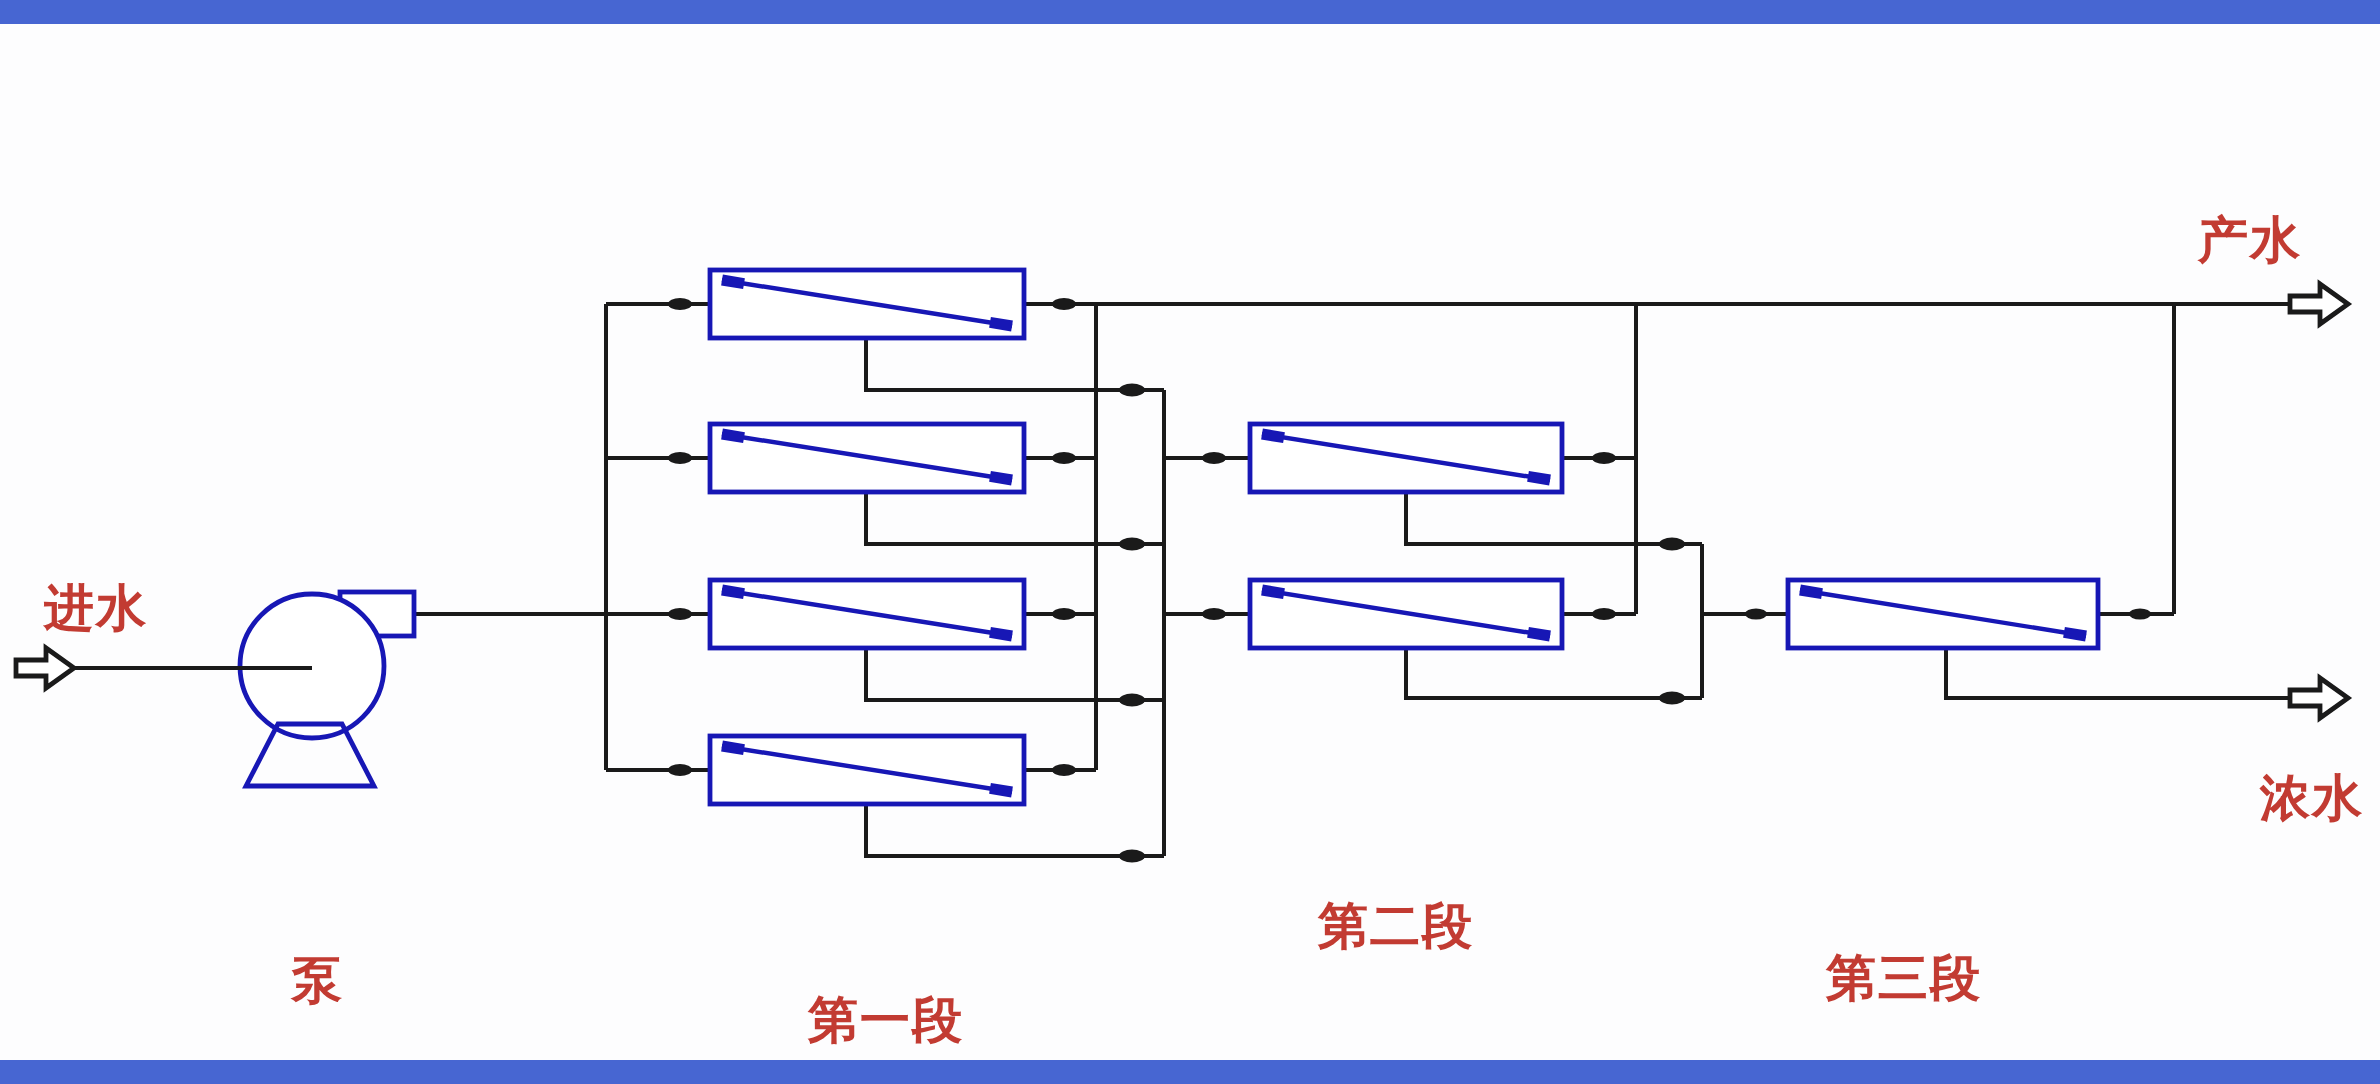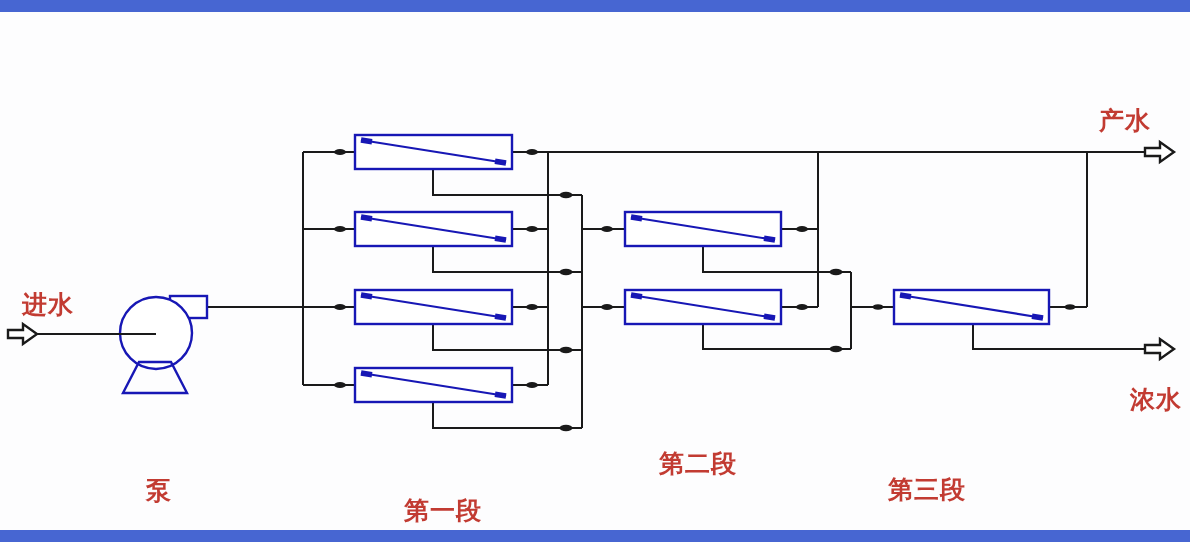--- a/index.html
+++ b/index.html
@@ -165,13 +165,13 @@
   <polygon class="blockarrow" points="1145,345 1160,345 1160,339 1174,349 1160,359 1160,353 1145,353"></polygon>
 </svg>
 </div>
 
 <div class="red-label" style="left:48px;top:304px;">进水</div>
 <div class="red-label" style="left:1125px;top:120px;">产水</div>
 <div class="red-label" style="left:1124px;top:399px;margin-left:32px;">浓水</div>
 <div class="red-label" style="left:159px;top:490px;">泵</div>
 <div class="red-label" style="left:443px;top:510px;">第一段</div>
 <div class="red-label" style="left:698px;top:463px;">第二段</div>
-<div class="red-label" style="left:927px;top:489px;">第三段</div>
+<div class="red-label" style="left:952px;top:489px;">第三段</div>
 
 </body></html>

